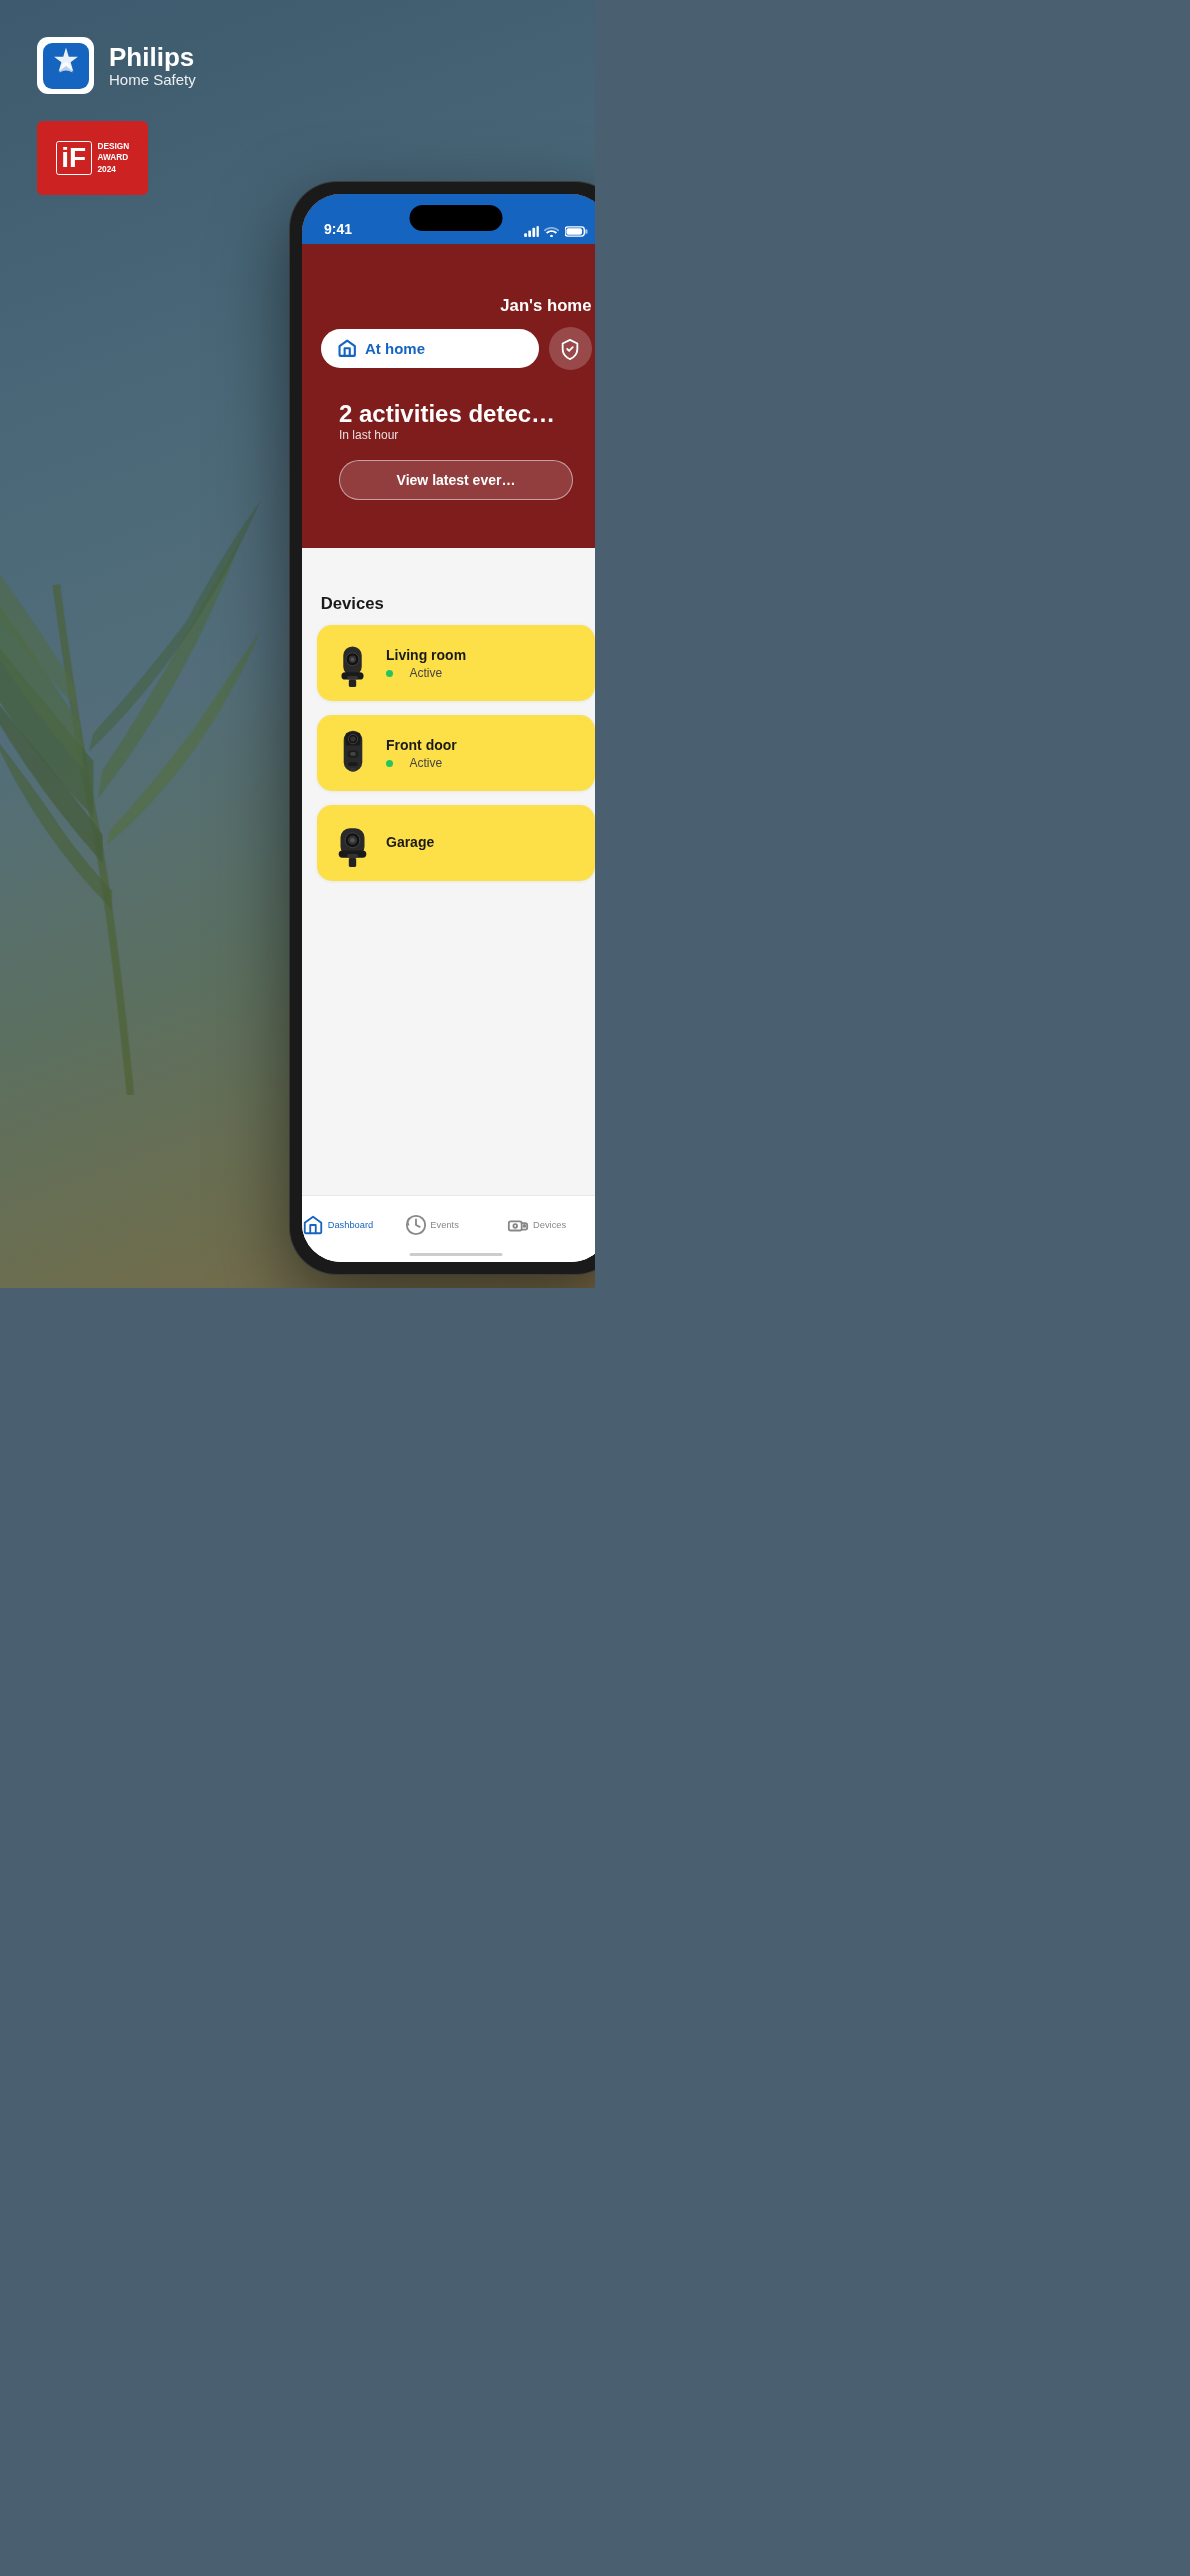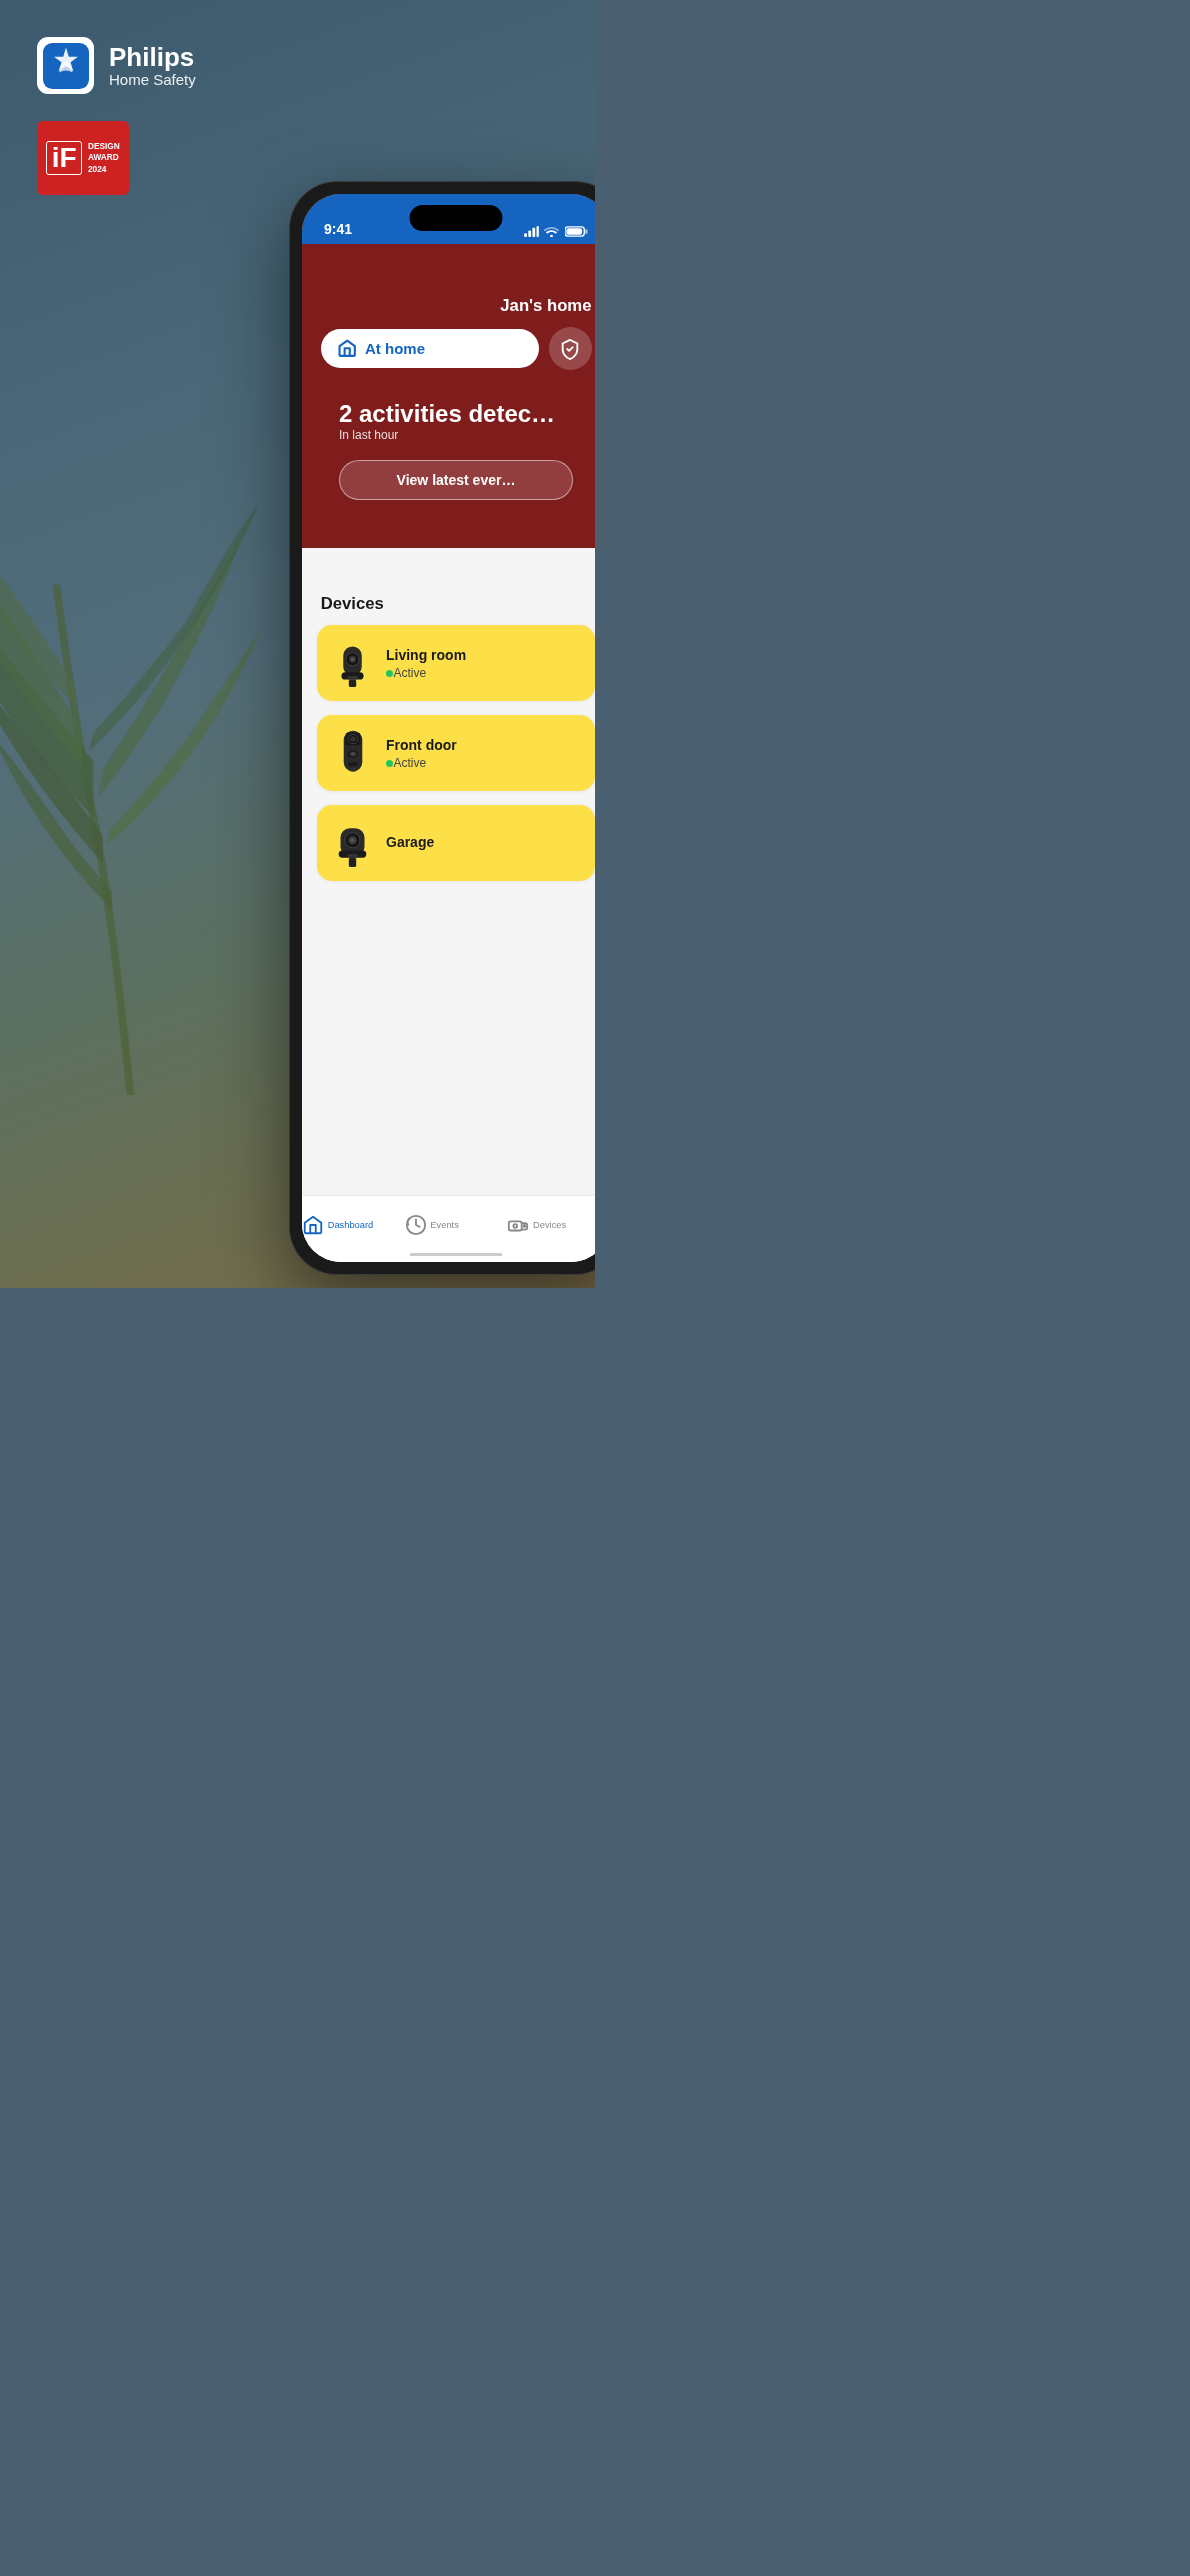--- a/index.html
+++ b/index.html
@@ -68,21 +68,21 @@
       font-weight: 400;
       opacity: 0.9;
     }
 
     
     .award-badge {
       position: absolute;
       top: 121px;
       left: 37px;
       z-index: 2;
-      width: 92px;
+      width: 111px;
       height: 74px;
       background: #cc2222;
       border-radius: 5.6px;
       display: flex;
       align-items: center;
       justify-content: center;
       gap: 5.6px;
       padding: 7.4px;
     }
 
@@ -310,21 +310,21 @@
     .device-name {
       font-size: 14px;
       font-weight: 600;
       color: #1a1a1a;
       margin-bottom: 3.7px;
     }
 
     .device-status {
       display: flex;
       align-items: center;
-      gap: 0;
+      gap: 16px;
       font-size: 12px;
       color: #444;
     }
 
     .status-dot {
       width: 7.4px;
       height: 7.4px;
       border-radius: 50%;
       background: #22c55e;
       flex-shrink: 0;

